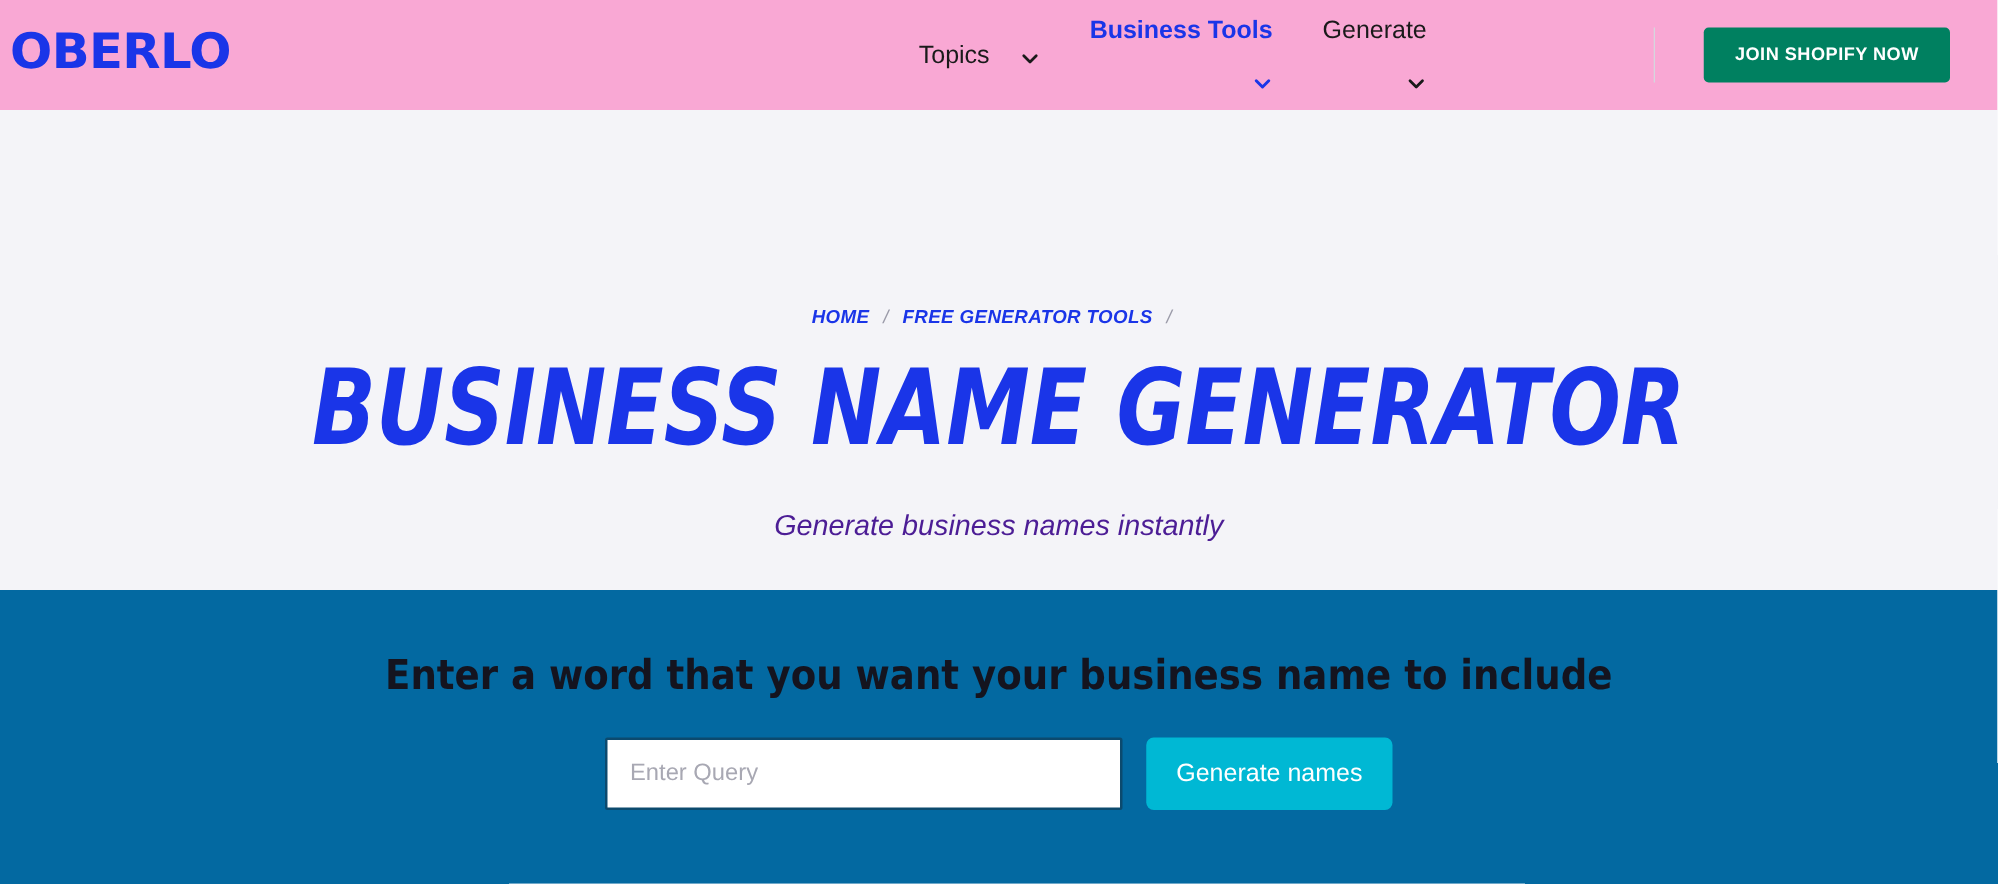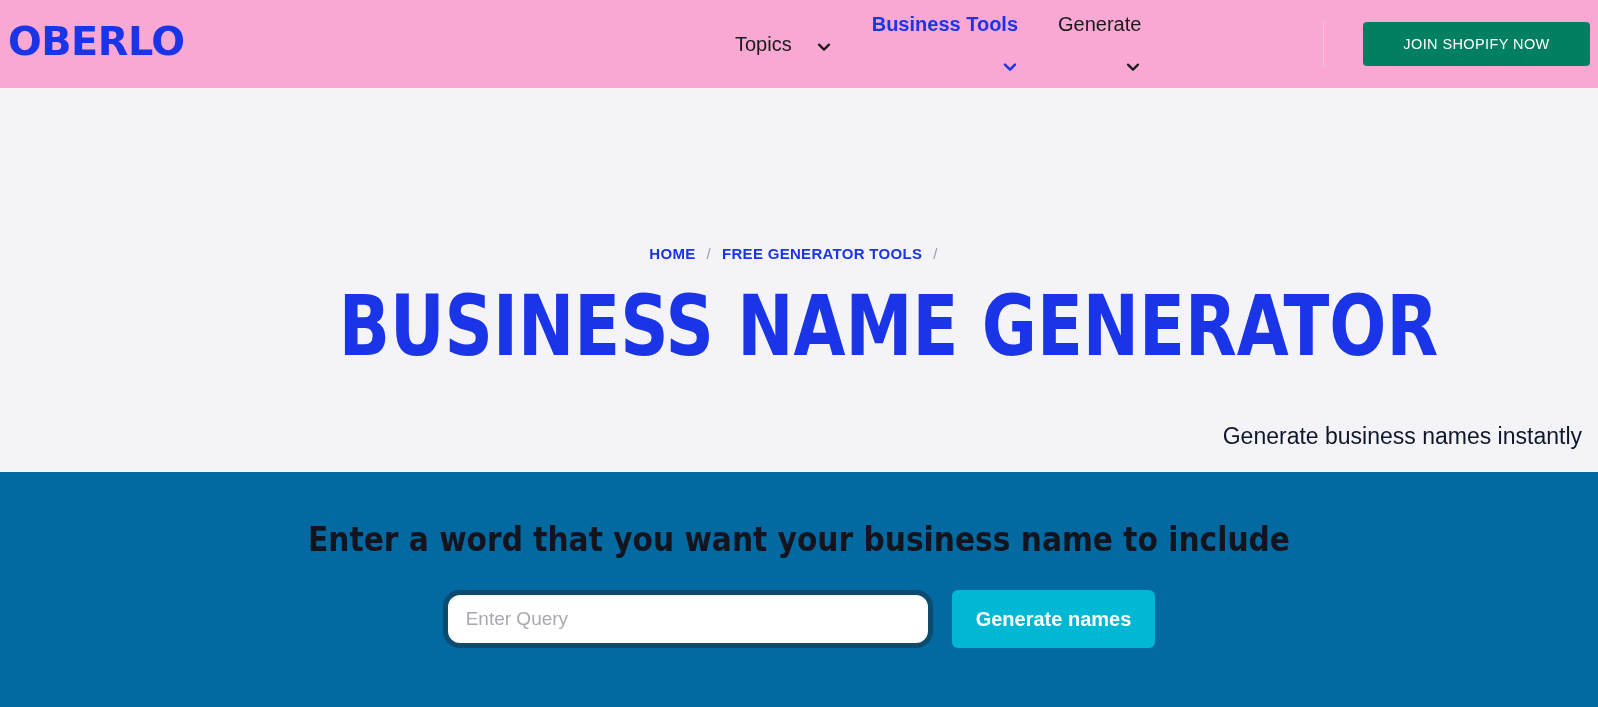--- a/index.html
+++ b/index.html
@@ -80,44 +80,45 @@
     top: 22px;
     width: 1px;
     height: 44px;
     background: #d5d7dd;
   }
 
   .cta-button {
     position: absolute;
     left: 1363px;
     top: 22px;
-    width: 227px;
+    width: 197px;
     height: 44px;
     background: #008060;
     color: #ffffff;
     border: none;
     border-radius: 4px;
     font-family: "Liberation Sans", sans-serif;
     font-size: 14.5px;
-    font-weight: normal;
+    font-weight: bold;
     letter-spacing: 0.4px;
     cursor: pointer;
     display: flex;
     align-items: center;
     justify-content: center;
     white-space: nowrap;
   }
 
   
   .hero {
     position: relative;
     height: 384px;
     background: #f4f4f8;
-    text-align: right;
+    text-align: center;
     box-sizing: border-box;
+    font-style: italic;
   }
   .breadcrumb {
     position: absolute;
     top: 157px;
     left: 0;
     right: 0;
     display: flex;
     align-items: center;
     justify-content: center;
     gap: 0;
@@ -152,23 +153,23 @@
     transform: scaleX(0.80);
     transform-origin: center center;
     white-space: nowrap;
   }
 
   .hero-subtitle {
     position: absolute;
     top: 318px;
     left: 0;
     right: 0;
-    margin: 16px;
+    margin: 0;
     font-size: 23px;
-    color: #0f172a;
+    color: #4c1d95;
     font-weight: normal;
     line-height: 1.3;
   }
 
   
   .form-section {
     position: relative;
     height: 235px;
     background: #0369a1;
     text-align: center;
@@ -193,25 +194,25 @@
     position: absolute;
     top: 118px;
     left: 0;
     right: 0;
     display: flex;
     align-items: center;
     justify-content: center;
     gap: 19px;
   }
   .query-input {
-    width: 490px;
+    width: 414px;
     height: 58px;
     box-sizing: border-box;
-    border: 5px solid #0c4a6e;
-    border-radius: 17px;
+    border: 2px solid #0c4a6e;
+    border-radius: 2px;
     background: #ffffff;
     padding: 0 18px;
     font-family: "Liberation Sans", sans-serif;
     font-size: 19px;
     color: #14141f;
     outline: none;
   }
   .query-input::placeholder {
     color: #a8a8b3;
     opacity: 1;
@@ -220,21 +221,21 @@
     height: 58px;
     padding: 0 24px;
     min-width: 192px;
     box-sizing: border-box;
     background: #00b8d4;
     color: #ffffff;
     border: none;
     border-radius: 6px;
     font-family: "Liberation Sans", sans-serif;
     font-size: 20px;
-    font-weight: bold;
+    font-weight: normal;
     cursor: pointer;
     white-space: nowrap;
   }
 </style>
 </head>
 <body>
 
 <header class="site-header">
 
   <div class="brand-logo">OBERLO</div>

